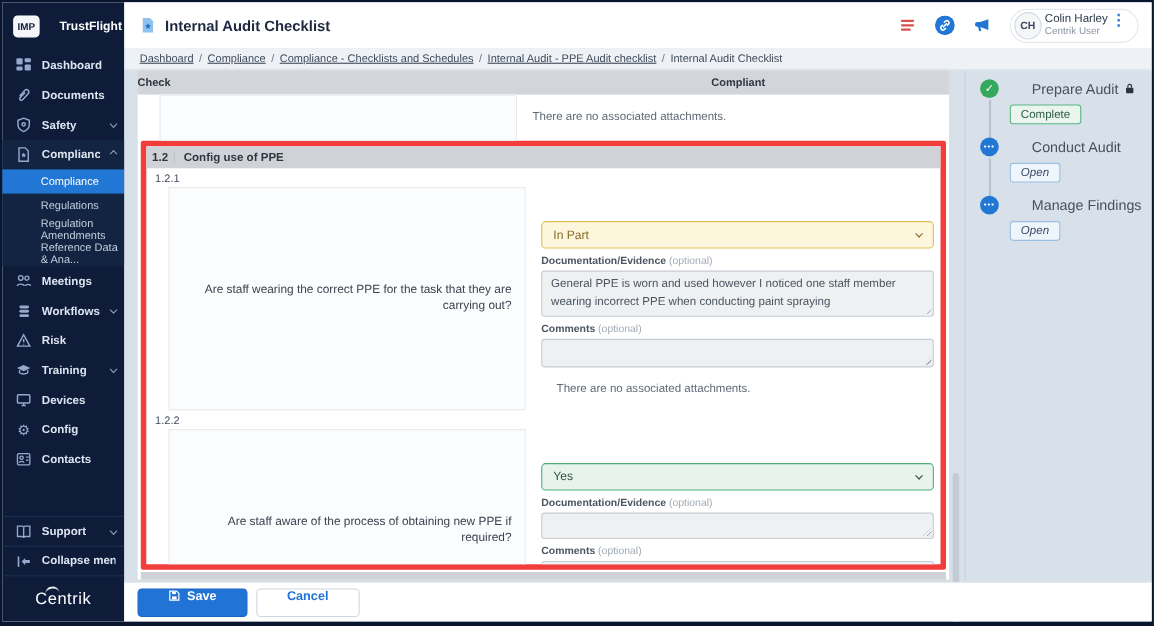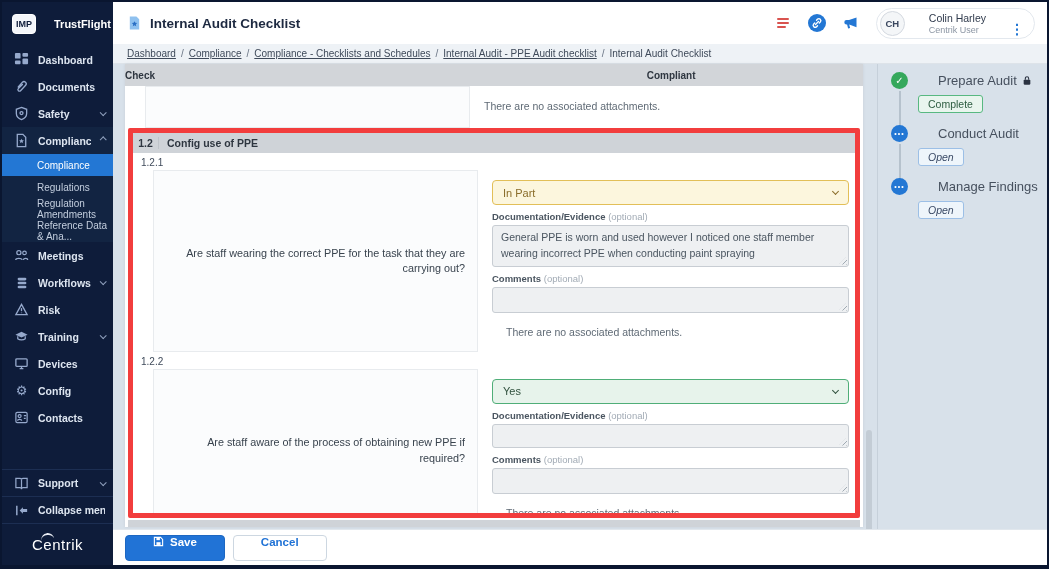--- a/index.html
+++ b/index.html
@@ -37,21 +37,21 @@
   .centrik-txt::before { content:""; position:absolute; left:9px; top:-3px; width:13px; height:6px;
     border-top:2px solid #e9edf4; border-radius:60% 60% 0 0 / 100% 100% 0 0; transform:rotate(-6deg);}
 
   
   .main { position:absolute; left:111px; top:0; right:0; bottom:0; }
   .topbar { height:42px; background:#fff; display:flex; align-items:center; padding:0 12px 0 14px; }
   .title-wrap { display:flex; align-items:center; gap:8px; }
   .page-title { font-size:13.5px; font-weight:bold; color:#1d2940; }
   .top-right { margin-left:auto; display:flex; align-items:center; gap:17px; }
   .icon-btn { background:none; border:none; cursor:pointer; display:flex; align-items:center; padding:0;}
-  .avatar-wrap { display:flex; align-items:flex-end; gap:24px; border:1px solid #e3e8ee; border-radius:16px; padding:2px 10px 2px 3px;}
+  .avatar-wrap { display:flex; align-items:flex-start; gap:3px; border:1px solid #e3e8ee; border-radius:16px; padding:2px 10px 2px 3px;}
   .avatar { width:25px; height:25px; border-radius:50%; background:#f4f6f8; border:1px solid #d4d9e0;
     color:#39465e; font-size:9.5px; font-weight:bold; display:flex; align-items:center; justify-content:center;}
   .uname { font-size:10.5px; color:#2f3a4c; line-height:1.2; }
   .urole { font-size:9px; color:#8b95a3; line-height:1.2; }
   .dots-v { color:#2377d4; font-size:14px; font-weight:bold; line-height:1; }
 
   
   .breadcrumb { height:20px; background:#eef2f6; border-bottom:1px solid #dde3e9; display:flex; align-items:center;
     padding-left:14px; gap:5px; font-size:10px; color:#3f4a5a; }
   .crumb { color:#3f4a5a; text-decoration:underline; cursor:pointer; }
@@ -75,21 +75,21 @@
   .sec-num { width:26px; text-align:center; border-right:1px solid #bfc4ca; }
   .sec-title { padding-left:8px; }
   .subnum { font-size:10px; color:#3f4a5a; padding:4px 0 2px 8px; }
   .item-row { display:flex; }
   .item-row .qcell { display:flex; align-items:center; padding:10px 12px; font-size:10.8px; color:#39434e; line-height:1.4;text-align:right;}
   .item-row .ccell { padding-top:10px; padding-bottom:6px; }
   .row-1 { min-height:164px; }
   .row-2 { min-height:153px; }
 
   .select { height:25px; border-radius:4px; display:flex; align-items:center; justify-content:space-between;
-    padding:0 10px; font-size:11px; cursor:pointer; }
+    padding:0 10px; font-size:11px; cursor:pointer;margin-top:21px; }
   .select .sel-chev { width:5px; height:5px; border-right:1.5px solid currentColor; border-bottom:1.5px solid currentColor; transform:rotate(45deg); margin-top:-2px;}
   .select.in-part { background:#fcf6dd; border:1px solid #e2bf58; color:#8a6d2a; }
   .select.yes { background:#e7f3eb; border:1px solid #4fae78; color:#31513e; }
 
   .fld-label { font-size:9.5px; margin:6px 0 3px; }
   .fld-label b { color:#4a5560; font-weight:bold; }
   .fld-label .opt { color:#a2abb5; font-weight:normal; }
   .ta { position:relative; background:#eef0f2; border:1px solid #c8cdd3; border-radius:3px;
     padding:4px 8px; font-size:10.5px; color:#4a5560; line-height:1.5; cursor:text;}
   .ta::after { content:""; position:absolute; right:1px; bottom:1px; width:8px; height:8px;

